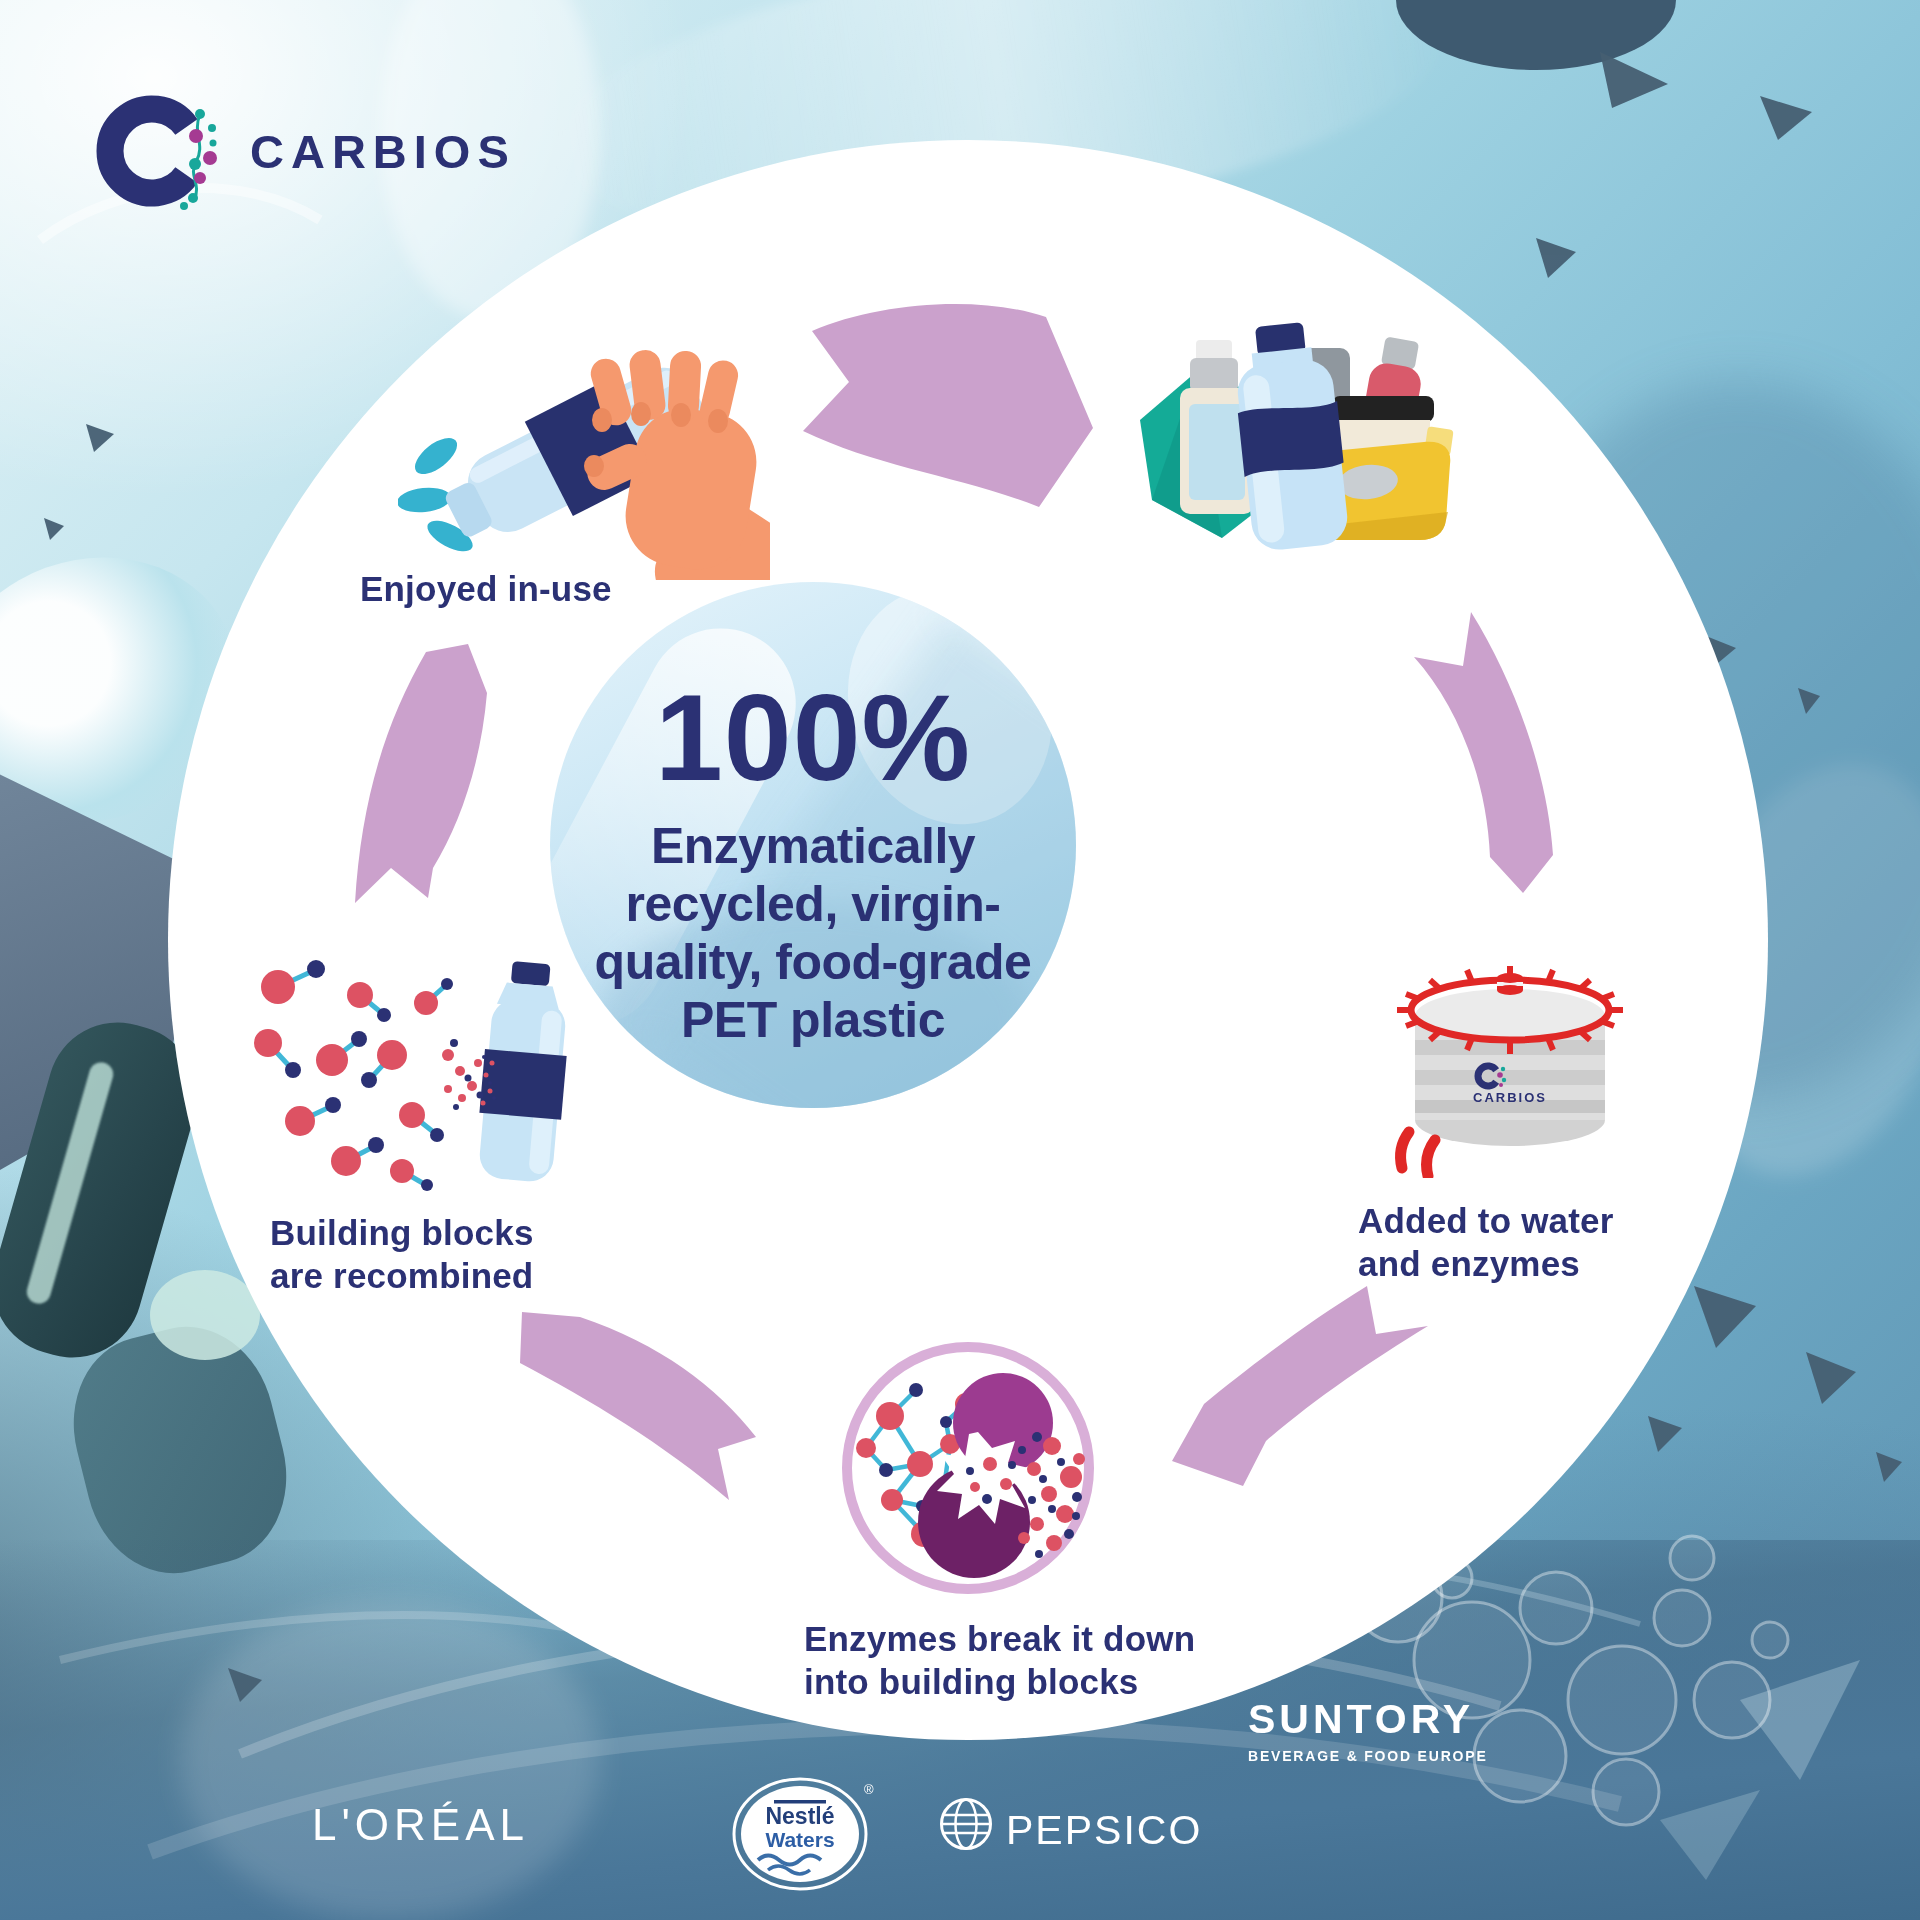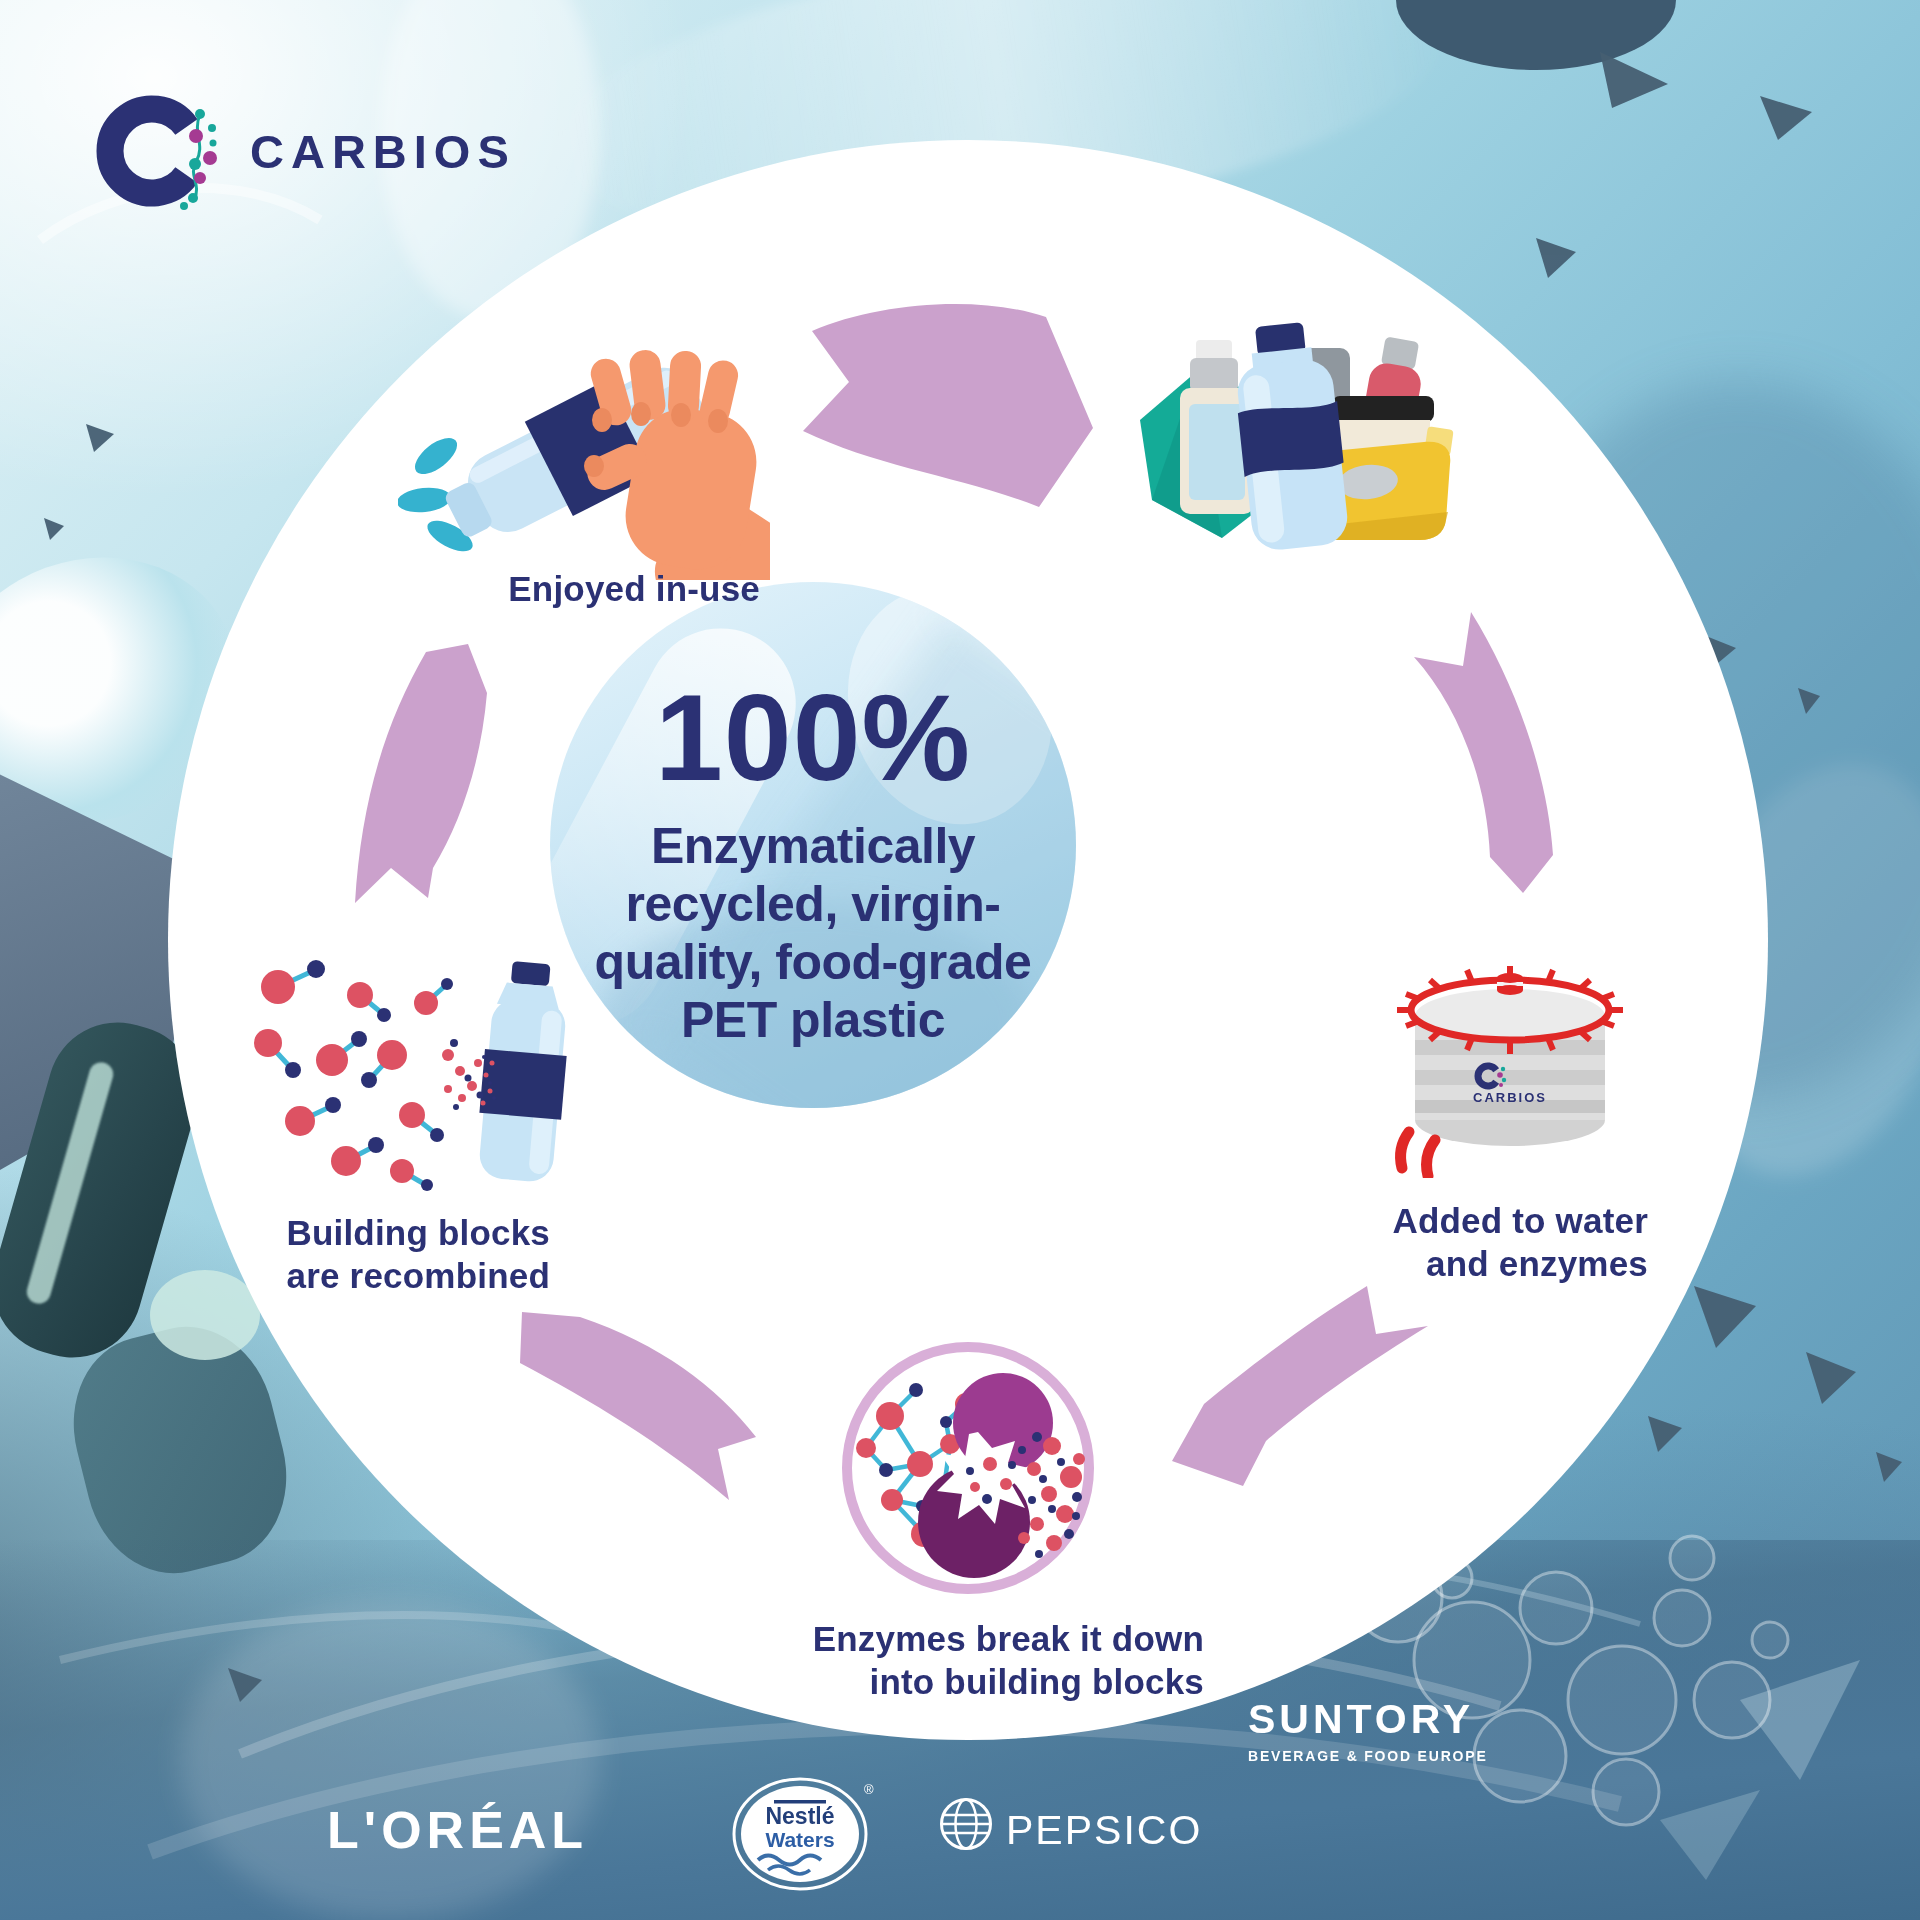--- a/index.html
+++ b/index.html
@@ -6,21 +6,21 @@
   #canvas{position:relative;width:1920px;height:1920px;overflow:hidden;
     font-family:"Liberation Sans",sans-serif;
     background:
       radial-gradient(900px 700px at 8% 4%, rgba(255,255,255,.95), rgba(255,255,255,0) 60%),
       radial-gradient(1500px 1200px at 88% 112%, #42698b 0%, rgba(66,105,139,0) 62%),
       radial-gradient(1200px 900px at -6% 86%, #5d8296 0%, rgba(93,130,150,0) 55%),
       linear-gradient(135deg,#e2f3f6 0%,#c6e6ef 20%,#9dd1e1 40%,#83bed5 58%,#6ba6c2 78%,#5b8ead 100%);}
   .abs{position:absolute;}
   .blob{position:absolute;border-radius:50%;}
   .step-label{position:absolute;color:#2b3174;font-weight:700;font-size:35px;line-height:1.22;
-    text-align:right;white-space:pre-line;z-index:6;letter-spacing:.2px;}
+    text-align:left;white-space:pre-line;z-index:6;letter-spacing:.2px;}
   #center-text{position:absolute;inset:0;display:flex;flex-direction:column;align-items:center;
     justify-content:center;padding-top:36px;color:#2b3174;text-align:center;z-index:3;}
   #center-headline{font-size:122px;font-weight:800;letter-spacing:1px;line-height:1;}
   #center-subheadline{font-size:50px;font-weight:700;line-height:1.16;white-space:pre-line;
     letter-spacing:-0.5px;margin-top:18px;}
   .partner-text{position:absolute;color:#ffffff;z-index:7;}
   svg{display:block;}
 </style>
 </head>
 <body>
@@ -375,21 +375,21 @@
         <circle cx="118" cy="72" r="7" fill="#a53a92"></circle>
           <circle cx="103" cy="78" r="6" fill="#18a79b"></circle>
         <circle cx="108" cy="92" r="6" fill="#a53a92"></circle>
           <circle cx="101" cy="112" r="5" fill="#18a79b"></circle>
         <circle cx="92" cy="120" r="4" fill="#18a79b"></circle>
       </g>
       <text x="158" y="82" font-size="47" font-weight="bold" fill="#2b3174" letter-spacing="7">CARBIOS</text>
     </svg>
   </div>
 
-  <div class="partner-text" style="left:327px;top:1800px;font-size:52px;font-weight:700;letter-spacing:5px;">L'ORÉAL</div>
+  <div class="partner-text" style="left:312px;top:1800px;font-size:44px;font-weight:400;letter-spacing:5px;">L'ORÉAL</div>
 
   <div class="abs" style="left:728px;top:1776px;z-index:7;">
     <svg width="150" height="120" viewBox="0 0 150 120">
       <ellipse cx="72" cy="58" rx="66" ry="55" fill="none" stroke="#ffffff" stroke-width="3"></ellipse>
       <ellipse cx="72" cy="58" rx="59" ry="48" fill="#ffffff"></ellipse>
       <rect x="46" y="24" width="52" height="3.5" fill="#233f7a"></rect>
       <text x="72" y="48" text-anchor="middle" font-size="23" font-weight="bold" fill="#233f7a">Nestlé</text>
       <text x="72" y="71" text-anchor="middle" font-size="21" font-weight="bold" fill="#2d5ea5">Waters</text>
       <path d="M30,84 q10,-9 21,0 t21,0 t21,0" stroke="#3a6ea8" stroke-width="4" fill="none"></path>
       <path d="M40,94 q10,-8 21,0 t21,0" stroke="#3a6ea8" stroke-width="3.5" fill="none"></path>

